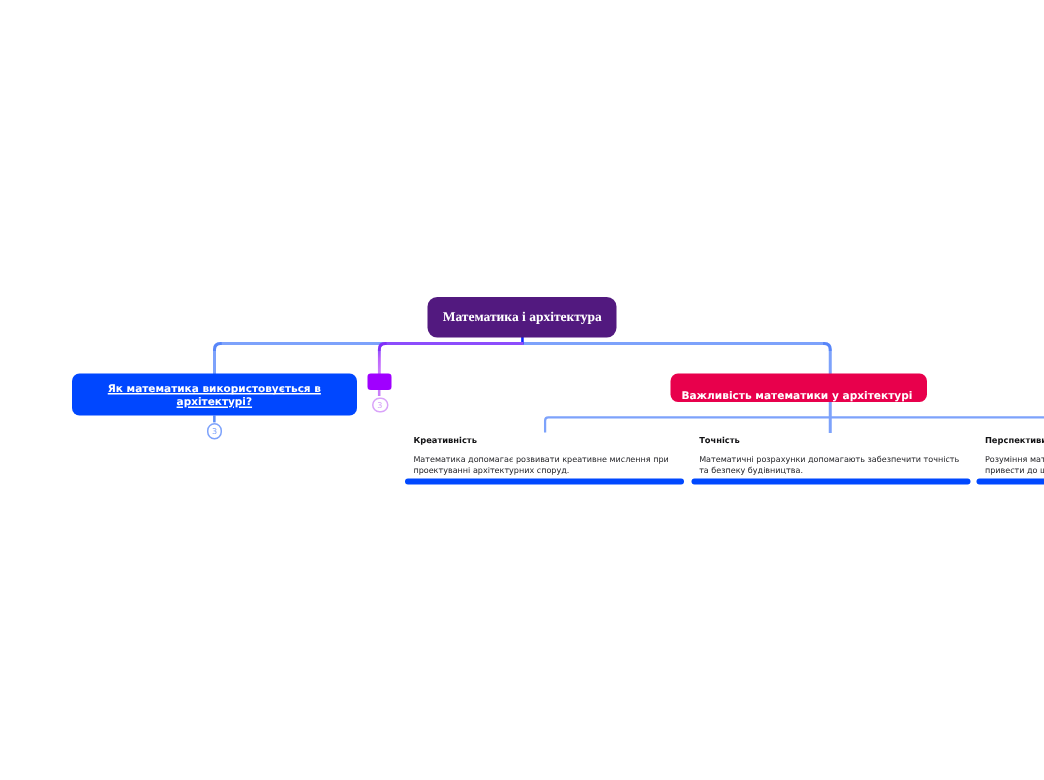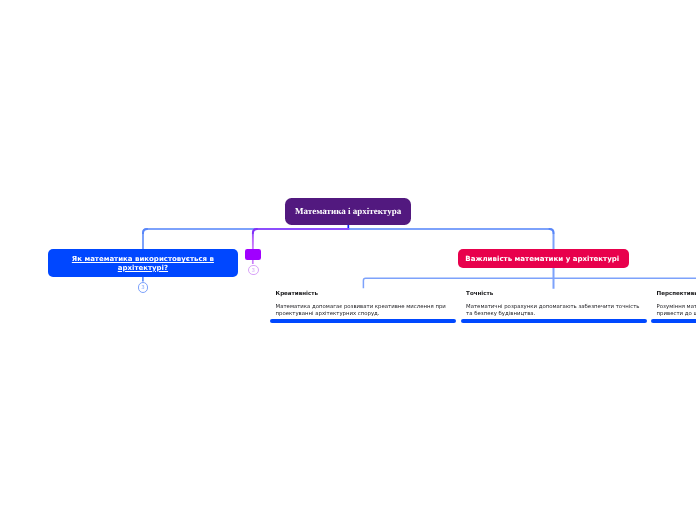--- a/index.html
+++ b/index.html
@@ -17,22 +17,22 @@
            background:#52197F;font-family:"Liberation Serif",serif;font-weight:bold;
            font-size:9px;text-align:right;}
 
   #branch-left{left:47.9px;top:248.6px;width:190px;height:28.8px;border-radius:5px;
            background:#0047FF;font-weight:bold;font-size:7px;line-height:8.4px;padding-top:1.2px;text-decoration:underline;}
   #branch-left span{display:block;width:143px;}
 
   #branch-mid{left:245px;top:249.4px;width:16px;height:10.25px;border-radius:2.2px;
            background:#A000FF;}
 
-  #branch-right{left:458px;top:249.4px;width:171px;height:18.9px;border-radius:5px;
-           background:#E8004C;font-weight:bold;font-size:7.05px;padding-right:2.5px;}
+  #branch-right{left:447px;top:249.4px;width:171px;height:18.9px;border-radius:5px;
+           background:#E8004C;font-weight:bold;font-size:7.05px;padding-right:2.5px;align-items:flex-end;}
 
   .badge{position:absolute;width:10.8px;height:10.8px;border-radius:50%;
          border:1px solid #7DA2FB;background:#fff;color:#7DA2FB;
          box-sizing:border-box;font-size:5.4px;line-height:10.4px;text-align:center;
          font-weight:normal;font-family:"DejaVu Sans",sans-serif;}
 
   .card{position:absolute;width:186px;}
   .card .ctitle{font-size:5.55px;font-weight:bold;color:#121214;margin-left:5.6px;}
   .card .cbody{font-size:5.37px;color:#232327;margin-left:5.6px;line-height:7px;
                margin-top:7.2px;width:180px;}

